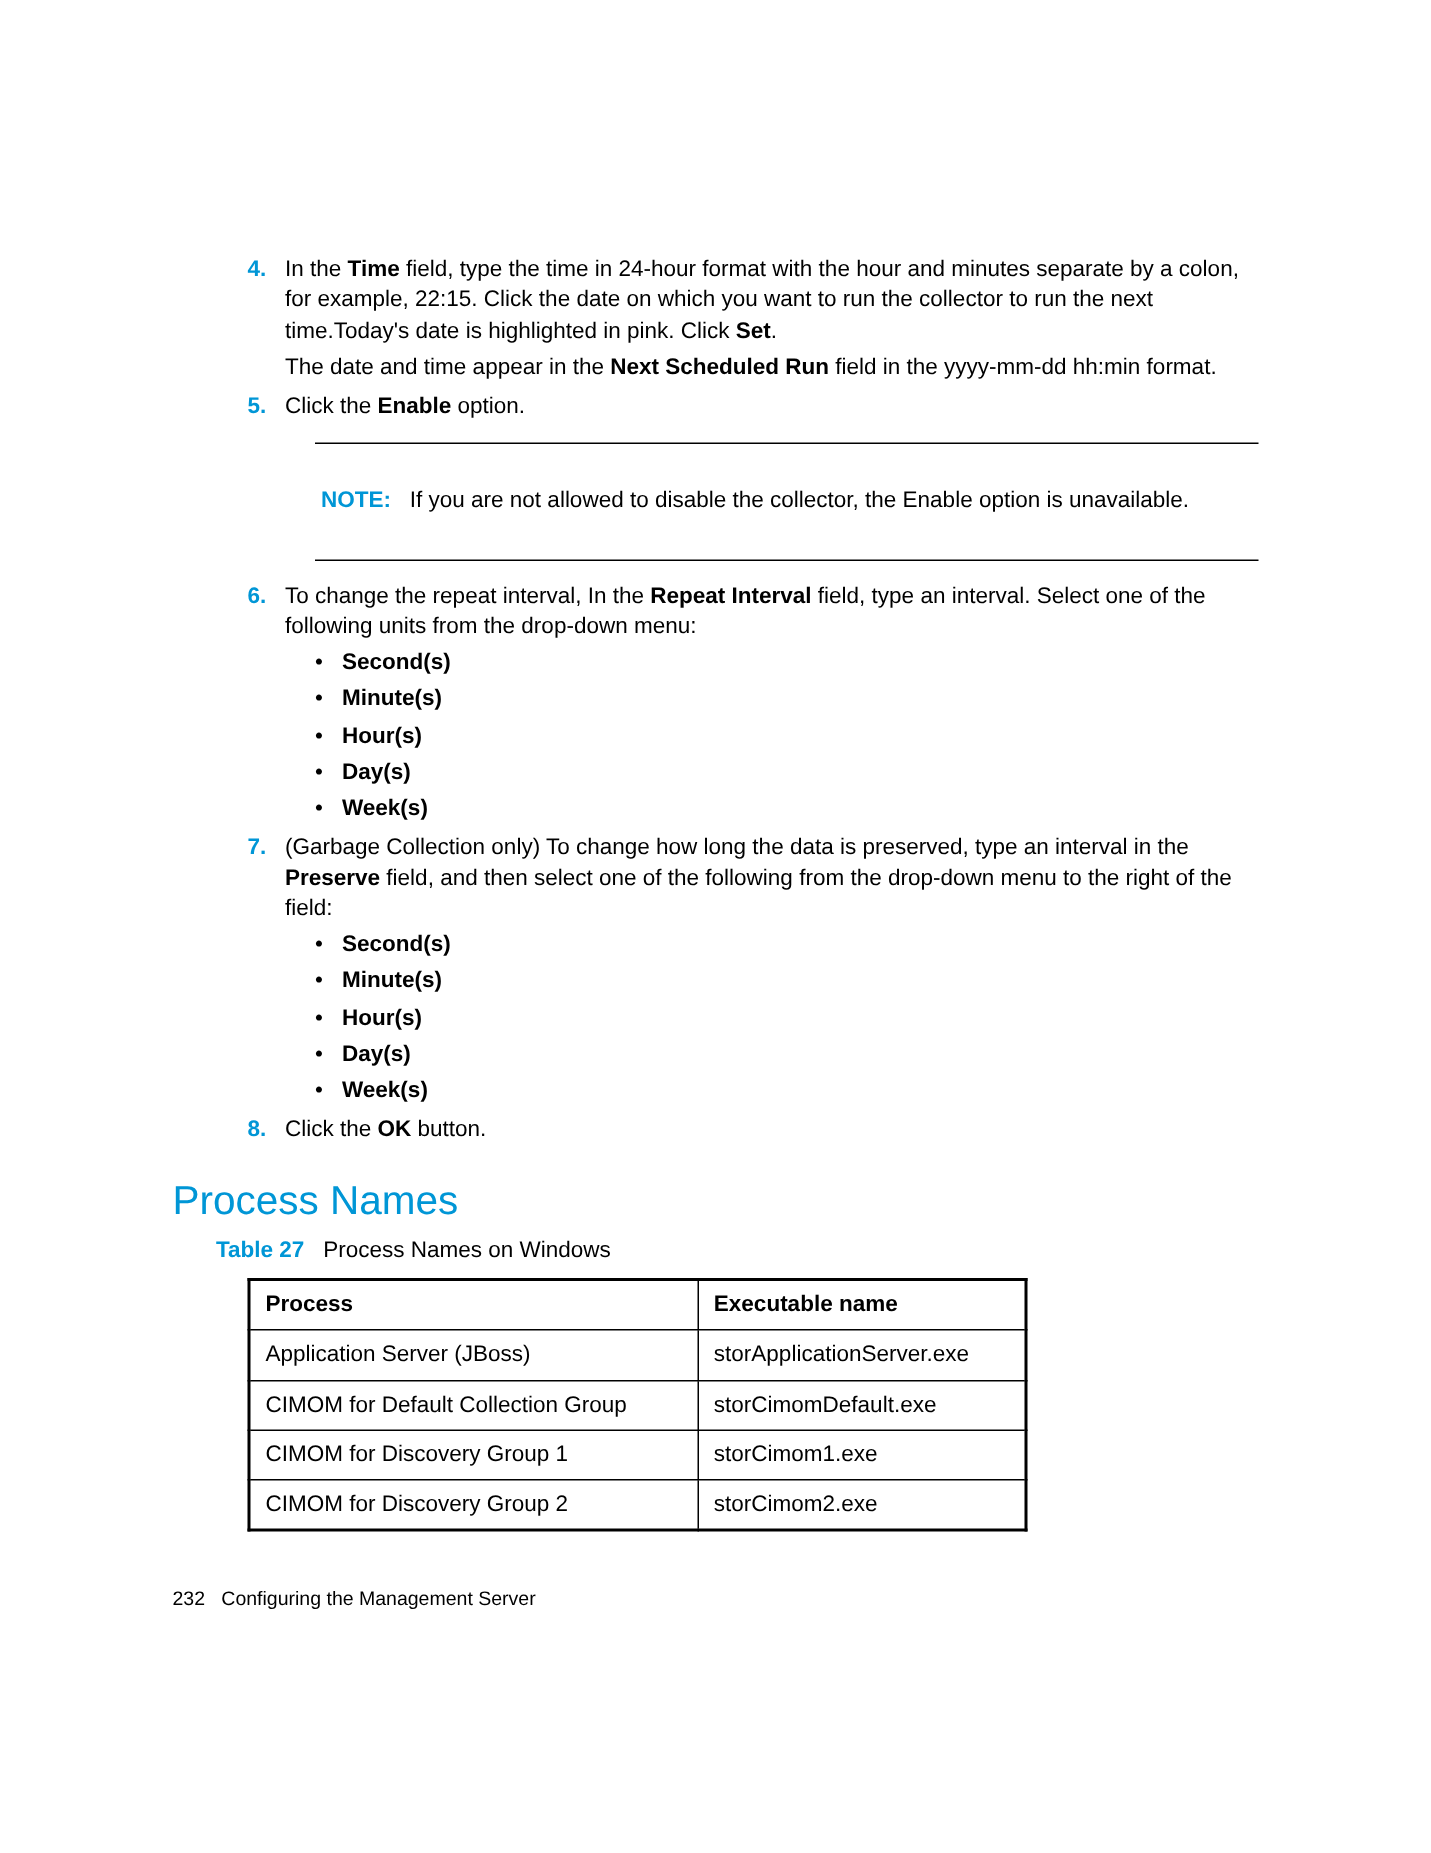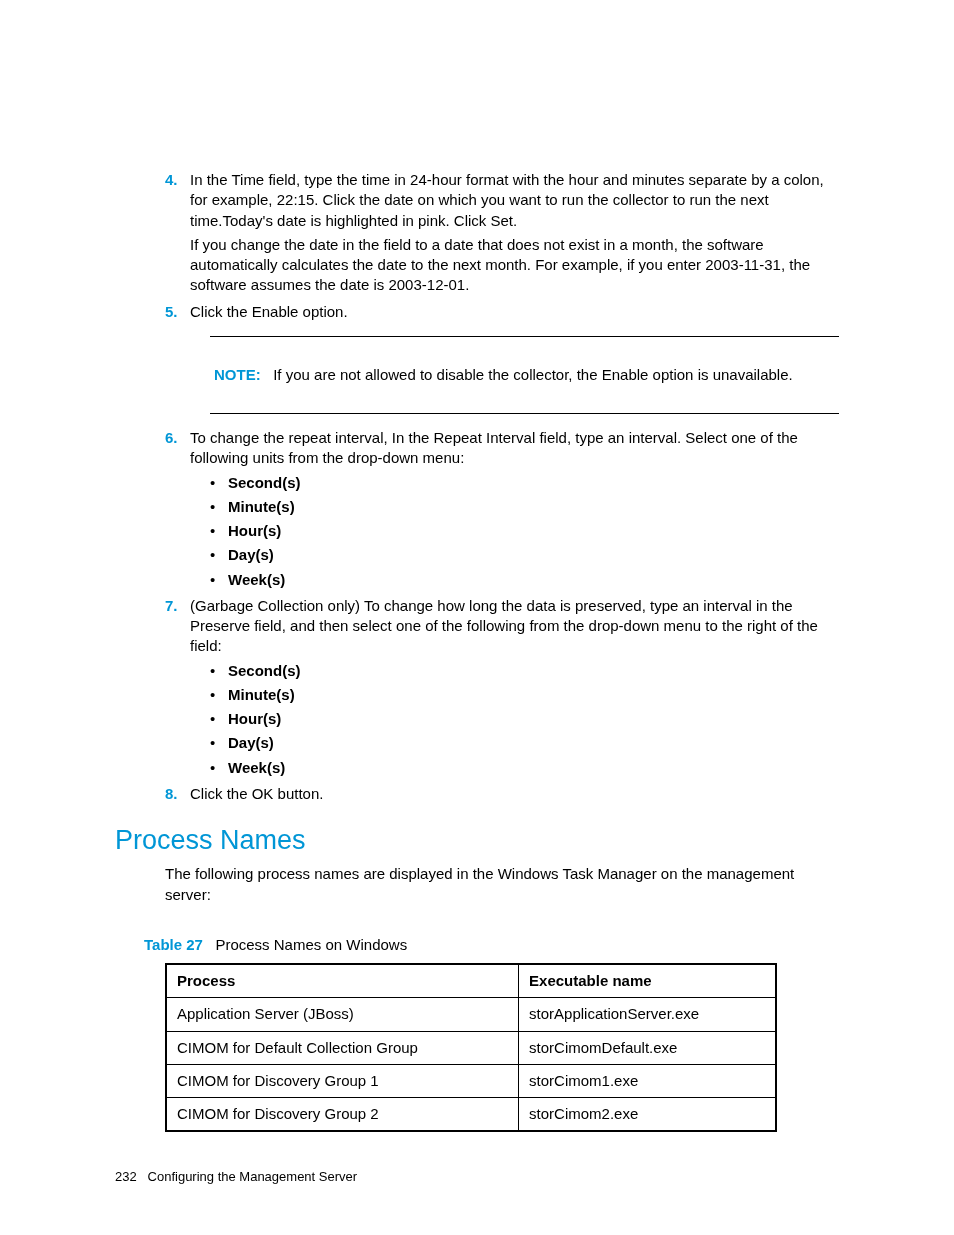--- a/index.html
+++ b/index.html
@@ -29,21 +29,21 @@
     margin-bottom: 6px;
   }
   ol.steps > li > .num {
     position: absolute;
     left: 0;
     top: 0;
     color: #0096d6;
     font-weight: bold;
   }
   .bold {
-    font-weight: normal;
+    font-weight: bold;
   }
   .para {
     margin: 4px 0 0 0;
   }
   .bullets {
     list-style: none;
     padding: 0;
     margin: 4px 0 6px 20px;
   }
   .bullets li {
@@ -85,21 +85,21 @@
     margin-bottom: 8px;
   }
   .table-caption .tlabel {
     color: #0096d6;
     font-weight: bold;
   }
   table.process {
     border-collapse: collapse;
     margin-left: 50px;
     border: 2px solid #000;
-    width: 612px;
+    width: 520px;
   }
   table.process th, table.process td {
     border: 1px solid #000;
     padding: 6px 10px;
     text-align: left;
     font-size: 15px;
   }
   table.process th {
     font-weight: bold;
   }
@@ -112,21 +112,21 @@
 <body>
 
 <div class="page">
 
   <div class="content">
     <ol class="steps">
 
       <li>
         <span class="num">4.</span>
         <span><span>In the </span><span class="bold">Time</span><span> field, type the time in 24-hour format with the hour and minutes separate by a colon, for example, 22:15. Click the date on which you want to run the collector to run the next time.Today's date is highlighted in pink. Click </span><span class="bold">Set</span><span>.</span></span>
-        <div class="para">If you change the date in the field to a date that does not exist in a month, the software automatically calculates the date to the next month. For example, if you enter 2003-11-31, the software assumes the date is 2003-12-01.</div>
+        <div class="para"><span>The date and time appear in the </span><span class="bold">Next Scheduled Run</span><span> field in the yyyy-mm-dd hh:min format.</span></div>
       </li>
 
       <li>
         <span class="num">5.</span>
         <span><span>Click the </span><span class="bold">Enable</span><span> option.</span></span>
         <div class="note-box">
           <span class="note-label">NOTE:</span>&nbsp;&nbsp;&nbsp;<span>If you are not allowed to disable the collector, the Enable option is unavailable.</span>
         </div>
       </li>
 
@@ -156,21 +156,20 @@
 
       <li>
         <span class="num">8.</span>
         <span><span>Click the </span><span class="bold">OK</span><span> button.</span></span>
       </li>
 
     </ol>
   </div>
 
   <h2 class="section">Process Names</h2>
-  <div class="intro">The following process names are displayed in the Windows Task Manager on the management server:</div>
 
   <div class="table-caption">
     <span class="tlabel">Table 27</span>&nbsp;&nbsp;&nbsp;<span>Process Names on Windows</span>
   </div>
 
   <table class="process">
     <tbody>
         <tr>
       <th>Process</th>
       <th>Executable name</th>

